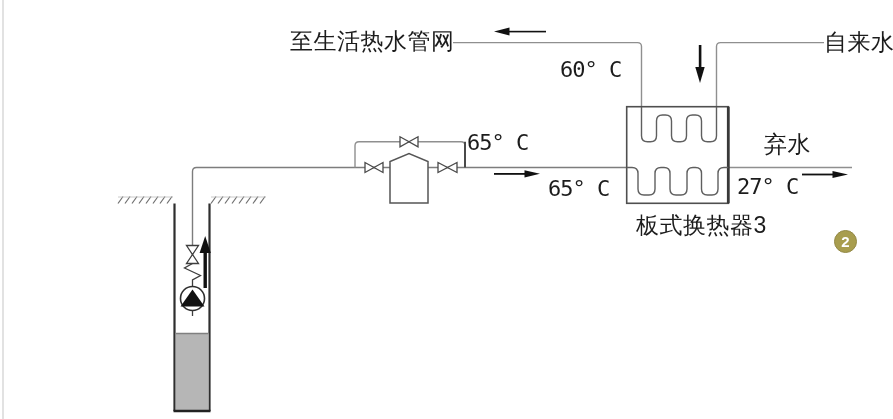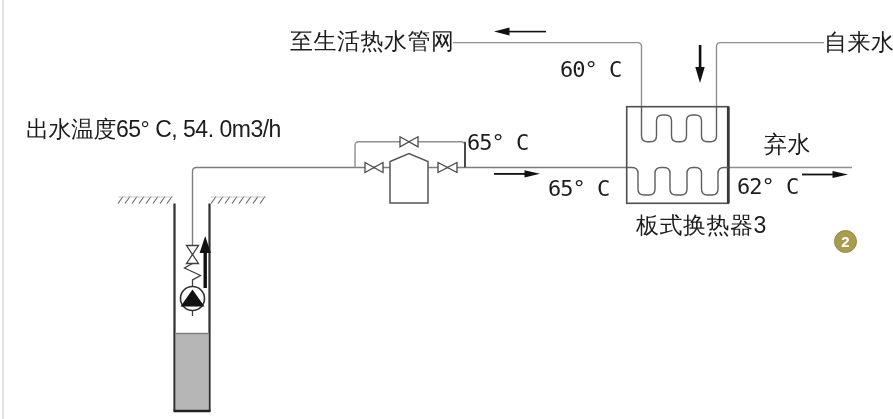--- a/index.html
+++ b/index.html
@@ -127,24 +127,23 @@
     <g fill="#111111">
       <rect x="494" y="173" width="33" height="1.8"></rect>
       <polygon points="540,173.8 524.5,170.2 524.5,177.4"></polygon>
     </g>
     <g fill="#111111">
       <rect x="802" y="173.6" width="33" height="1.8"></rect>
       <polygon points="848,174.5 832.5,170.9 832.5,178.1"></polygon>
     </g>
   </svg>
 
-  <div class="lbl cjk" id="lbl-outlet-spec">出水温度65° C, 54. 0m3/h</div>
   <div class="lbl cjk" id="lbl-to-network">至生活热水管网</div>
   <div class="lbl cjk" id="lbl-tap-water">自来水</div>
   <div class="lbl num" id="lbl-temp60">60° C</div>
   <div class="lbl num" id="lbl-temp65-bypass">65° C</div>
   <div class="lbl num" id="lbl-temp65-main">65° C</div>
-  <div class="lbl num" id="lbl-temp36">62° C</div>
+  <div class="lbl num" id="lbl-temp36">27° C</div>
   <div class="lbl cjk" id="lbl-waste">弃水</div>
   <div class="lbl cjk" id="lbl-hx">板式换热器3</div>
 
   <div id="figure-badge">2</div>
 </div>
 
 </body></html>

